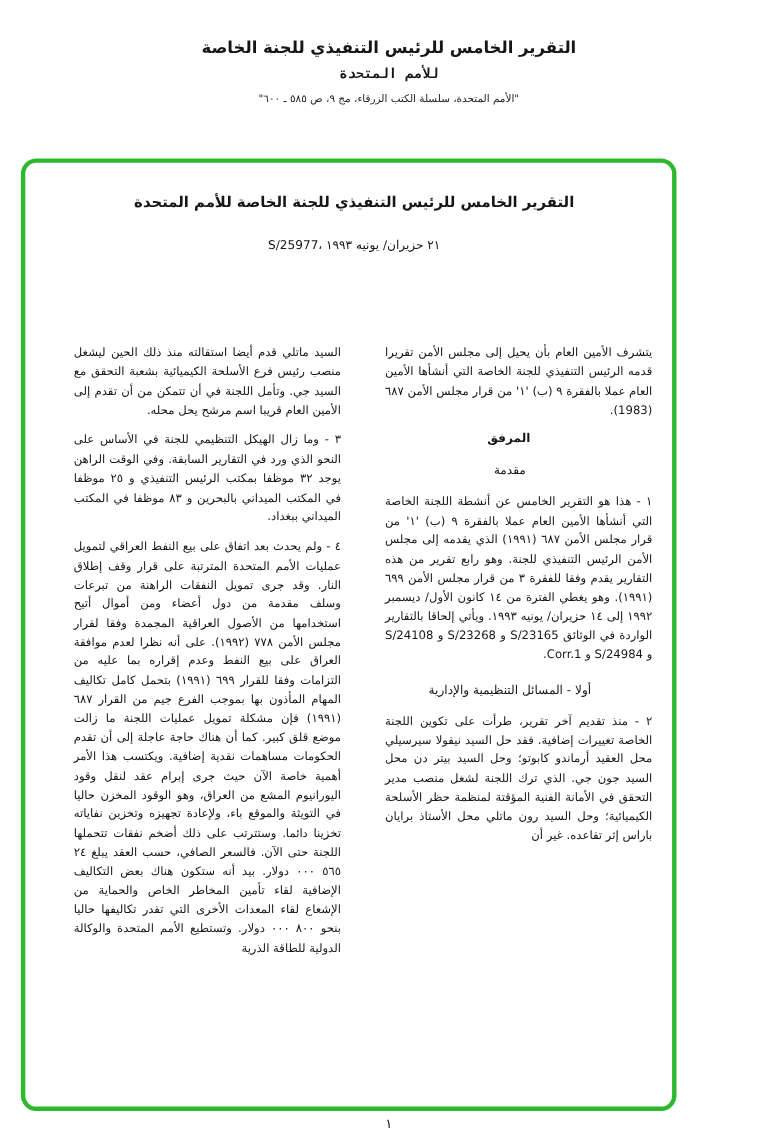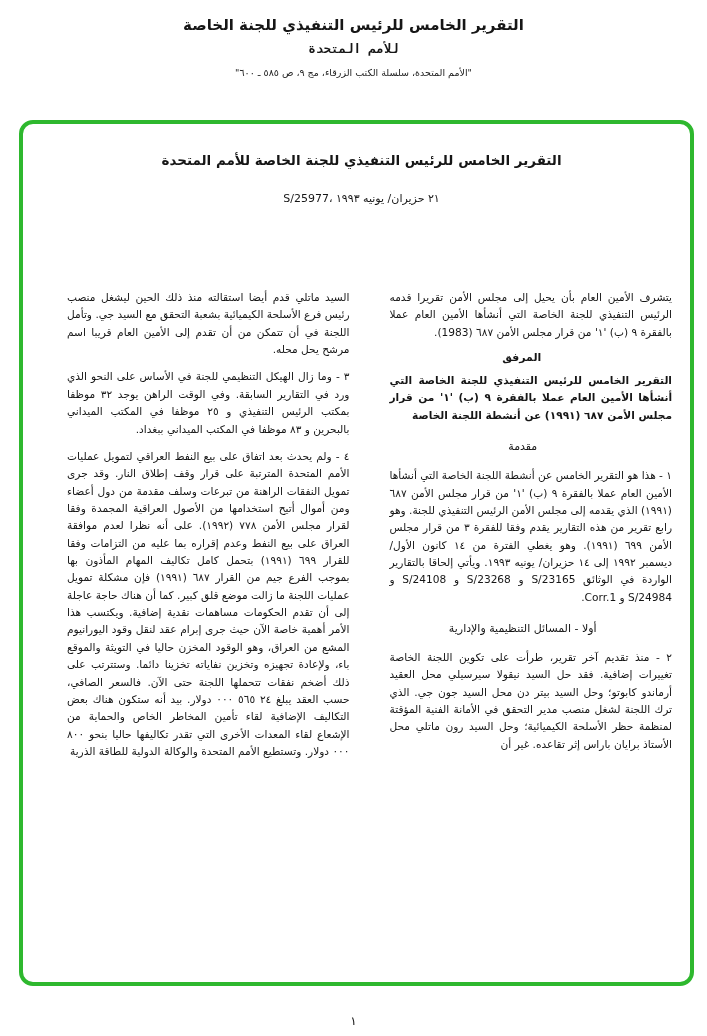--- a/index.html
+++ b/index.html
@@ -16,21 +16,21 @@
     overflow: hidden;
   }
   .page {
     position: relative;
     width: 707px;
     height: 1036px;
   }
   
   .doc-header {
     position: absolute;
-    top: 16px;
+    top: 34px;
     left: 0;
     right: 0;
     text-align: center;
     direction: rtl;
   }
   .doc-header .h1 {
     font-size: 15px;
     font-weight: bold;
     letter-spacing: 0.2px;
   }
@@ -42,22 +42,22 @@
   }
   .doc-header .hsrc {
     font-size: 9.5px;
     margin-top: 10px;
     color: #222222;
   }
   
   .green-frame {
     position: absolute;
     left: 19px;
-    top: 120px;
-    width: 675px;
+    top: 144px;
+    width: 596px;
     height: 866px;
     box-sizing: border-box;
     border: 4px solid #2eb82e;
     border-radius: 14px;
     padding: 26px 18px 0 28px;
   }
   .doc-title {
     text-align: center;
     direction: rtl;
     font-size: 13.5px;
@@ -126,21 +126,20 @@
 
   <section class="green-frame" style="border-color: rgb(46, 184, 46);">
     <div class="doc-title">التقرير الخامس للرئيس التنفيذي للجنة الخاصة للأمم المتحدة</div>
     <div class="doc-symbol">S/25977، ٢١ حزيران/ يونيه ١٩٩٣</div>
 
     <div class="columns">
 
       <div class="col">
         <p class="body">يتشرف الأمين العام بأن يحيل إلى مجلس الأمن تقريرا قدمه الرئيس التنفيذي للجنة الخاصة التي أنشأها الأمين العام عملا بالفقرة ٩ (ب) '١' من قرار مجلس الأمن ٦٨٧ (1983).</p>
         <p class="annex-label">المرفق</p>
-        <p class="body bold">التقرير الخامس للرئيس التنفيذي للجنة الخاصة التي أنشأها الأمين العام عملا بالفقرة ٩ (ب) '١' من قرار مجلس الأمن ٦٨٧ (١٩٩١) عن أنشطة اللجنة الخاصة</p>
         <p class="center-heading">مقدمة</p>
         <p class="body">١ - هذا هو التقرير الخامس عن أنشطة اللجنة الخاصة التي أنشأها الأمين العام عملا بالفقرة ٩ (ب) '١' من قرار مجلس الأمن ٦٨٧ (١٩٩١) الذي يقدمه إلى مجلس الأمن الرئيس التنفيذي للجنة. وهو رابع تقرير من هذه التقارير يقدم وفقا للفقرة ٣ من قرار مجلس الأمن ٦٩٩ (١٩٩١). وهو يغطي الفترة من ١٤ كانون الأول/ ديسمبر ١٩٩٢ إلى ١٤ حزيران/ يونيه ١٩٩٣. ويأتي إلحاقا بالتقارير الواردة في الوثائق S/23165 و S/23268 و S/24108 و S/24984 و Corr.1.</p>
         <p class="center-heading">أولا - المسائل التنظيمية والإدارية</p>
         <p class="body">٢ - منذ تقديم آخر تقرير، طرأت على تكوين اللجنة الخاصة تغييرات إضافية. فقد حل السيد نيقولا سيرسيلي محل العقيد أرماندو كابوتو؛ وحل السيد بيتر دن محل السيد جون جي. الذي ترك اللجنة لشغل منصب مدير التحقق في الأمانة الفنية المؤقتة لمنظمة حظر الأسلحة الكيميائية؛ وحل السيد رون ماتلي محل الأستاذ برايان باراس إثر تقاعده. غير أن</p>
       </div>
 
       <div class="col">
         <p class="body">السيد ماتلي قدم أيضا استقالته منذ ذلك الحين ليشغل منصب رئيس فرع الأسلحة الكيميائية بشعبة التحقق مع السيد جي. وتأمل اللجنة في أن تتمكن من أن تقدم إلى الأمين العام قريبا اسم مرشح يحل محله.</p>
         <p class="body">٣ - وما زال الهيكل التنظيمي للجنة في الأساس على النحو الذي ورد في التقارير السابقة. وفي الوقت الراهن يوجد ٣٢ موظفا بمكتب الرئيس التنفيذي و ٢٥ موظفا في المكتب الميداني بالبحرين و ٨٣ موظفا في المكتب الميداني ببغداد.</p>
         <p class="body">٤ - ولم يحدث بعد اتفاق على بيع النفط العراقي لتمويل عمليات الأمم المتحدة المترتبة على قرار وقف إطلاق النار. وقد جرى تمويل النفقات الراهنة من تبرعات وسلف مقدمة من دول أعضاء ومن أموال أتيح استخدامها من الأصول العراقية المجمدة وفقا لقرار مجلس الأمن ٧٧٨ (١٩٩٢). على أنه نظرا لعدم موافقة العراق على بيع النفط وعدم إقراره بما عليه من التزامات وفقا للقرار ٦٩٩ (١٩٩١) بتحمل كامل تكاليف المهام المأذون بها بموجب الفرع جيم من القرار ٦٨٧ (١٩٩١) فإن مشكلة تمويل عمليات اللجنة ما زالت موضع قلق كبير. كما أن هناك حاجة عاجلة إلى أن تقدم الحكومات مساهمات نقدية إضافية. ويكتسب هذا الأمر أهمية خاصة الآن حيث جرى إبرام عقد لنقل وقود اليورانيوم المشع من العراق، وهو الوقود المخزن حاليا في التويثة والموقع باء، ولإعادة تجهيزه وتخزين نفاياته تخزينا دائما. وستترتب على ذلك أضخم نفقات تتحملها اللجنة حتى الآن. فالسعر الصافي، حسب العقد يبلغ ٢٤ ٥٦٥ ٠٠٠ دولار. بيد أنه ستكون هناك بعض التكاليف الإضافية لقاء تأمين المخاطر الخاص والحماية من الإشعاع لقاء المعدات الأخرى التي تقدر تكاليفها حاليا بنحو ٨٠٠ ٠٠٠ دولار. وتستطيع الأمم المتحدة والوكالة الدولية للطاقة الذرية</p>

